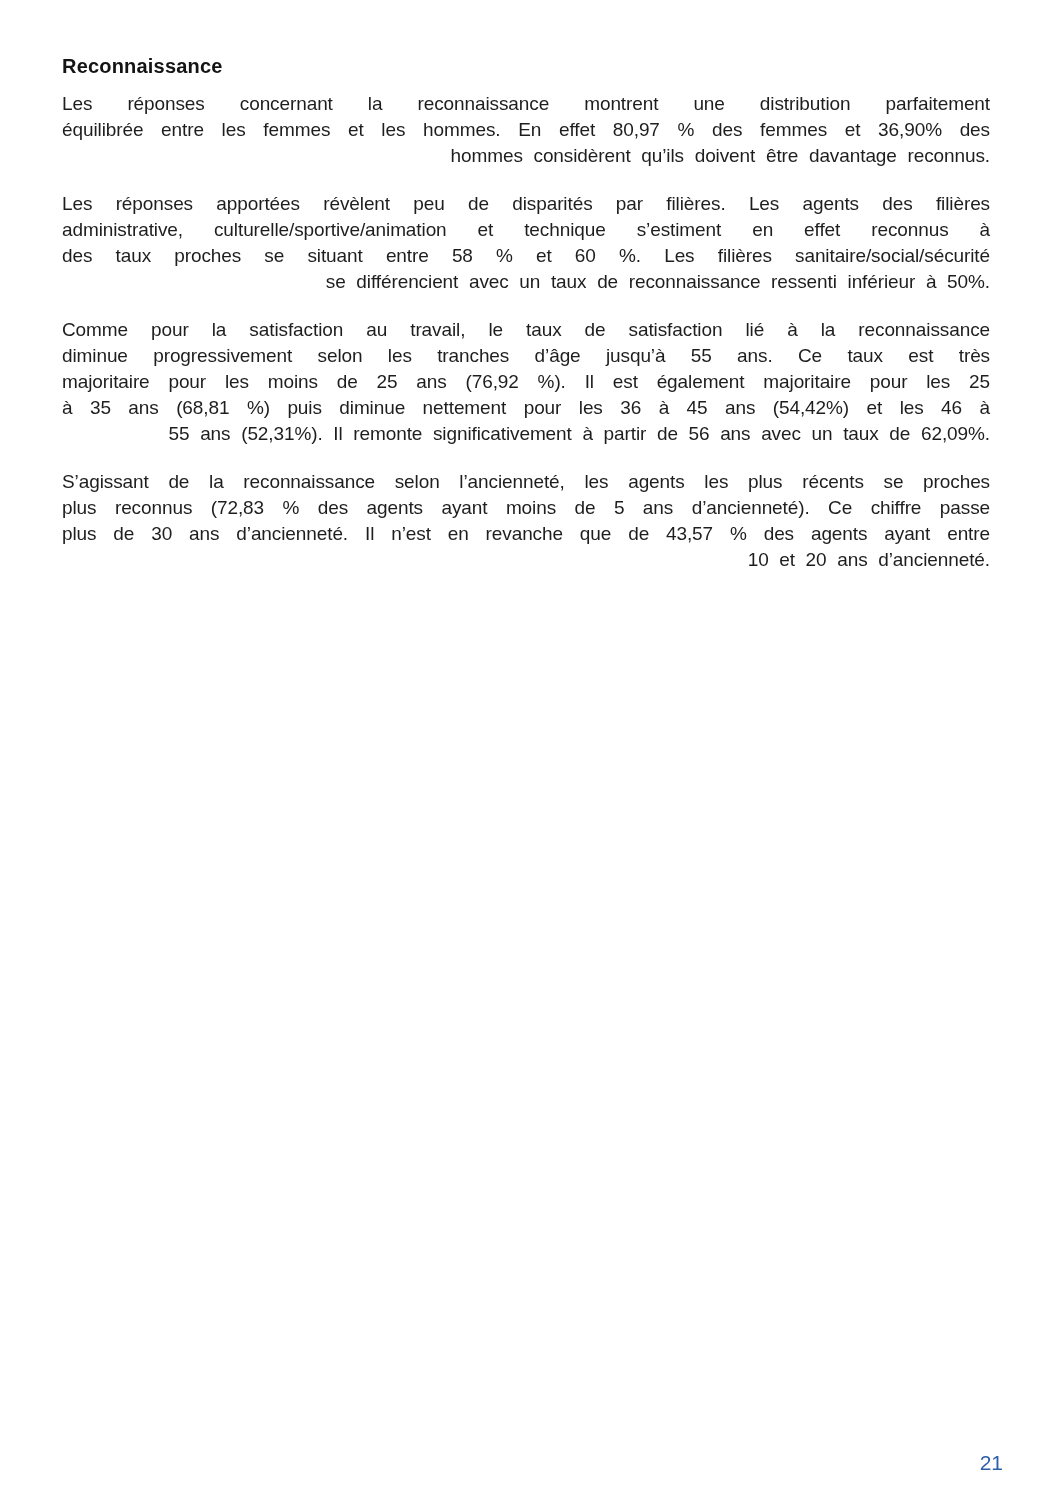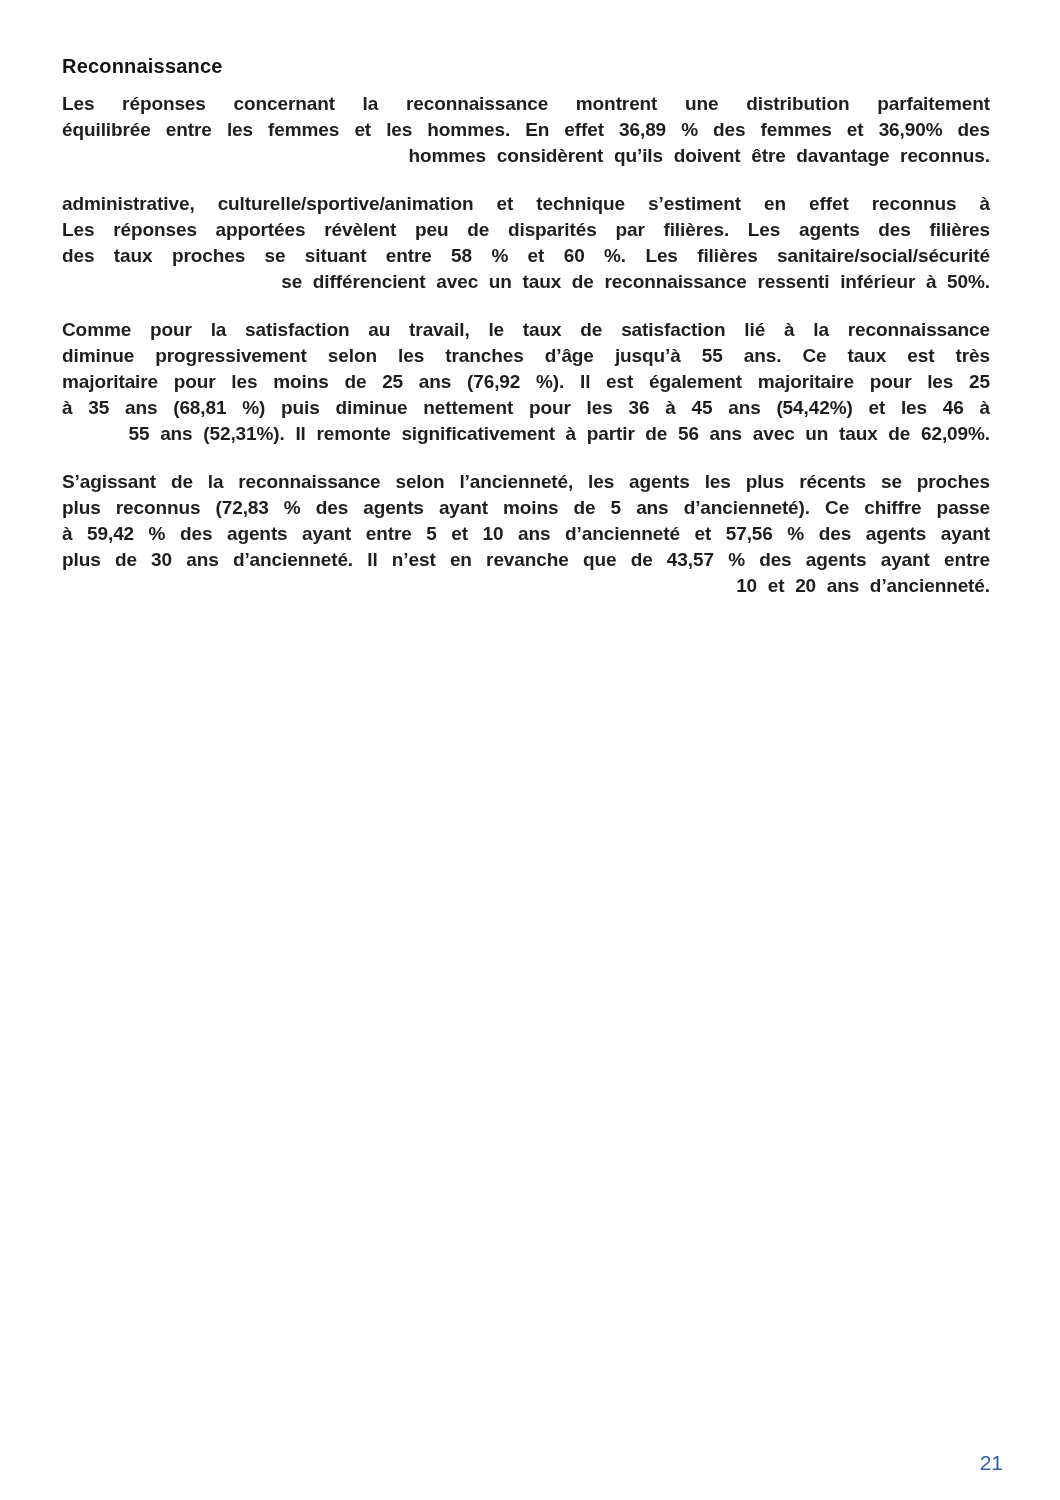--- a/index.html
+++ b/index.html
@@ -25,21 +25,20 @@
     color: #141414;
     margin: 0 0 13px 0;
     letter-spacing: 0.2px;
   }
   .para { margin: 0 0 22px 0; }
   .ln {
     display: block;
     font-size: 19px;
     line-height: 26px;
     letter-spacing: -0.1px;
-    font-weight: bold;
   }
   
   .ln.just {
     text-align: justify;
     text-align-last: justify;
   }
   
   .ln.last {
     text-align: right;
     word-spacing: 5.5px;
@@ -56,44 +55,43 @@
 </head>
 <body>
 
 <div class="page" style="color: rgb(30, 30, 30);">
   <div class="content">
 
     <h2 class="heading">Reconnaissance</h2>
 
     <div class="para">
       <span class="ln just">Les réponses concernant la reconnaissance montrent une distribution parfaitement</span>
-      <span class="ln just">équilibrée entre les femmes et les hommes. En effet 36,89 % des femmes et 36,90% des</span>
+      <span class="ln just">équilibrée entre les femmes et les hommes. En effet 80,97 % des femmes et 36,90% des</span>
       <span class="ln last">hommes considèrent qu’ils doivent être davantage reconnus.</span>
     </div>
 
 
     <div class="para">
+      <span class="ln just">Les réponses apportées révèlent peu de disparités par filières. Les agents des filières</span>
       <span class="ln just">administrative, culturelle/sportive/animation et technique s’estiment en effet reconnus à</span>
-      <span class="ln just">Les réponses apportées révèlent peu de disparités par filières. Les agents des filières</span>
       <span class="ln just">des taux proches se situant entre 58 % et 60 %. Les filières sanitaire/social/sécurité</span>
       <span class="ln last">se différencient avec un taux de reconnaissance ressenti inférieur à 50%.</span>
     </div>
 
     <div class="para">
       <span class="ln just">Comme pour la satisfaction au travail, le taux de satisfaction lié à la reconnaissance</span>
       <span class="ln just">diminue progressivement selon les tranches d’âge jusqu’à 55 ans. Ce taux est très</span>
       <span class="ln just">majoritaire pour les moins de 25 ans (76,92 %). Il est également majoritaire pour les 25</span>
       <span class="ln just">à 35 ans (68,81 %) puis diminue nettement pour les 36 à 45 ans (54,42%) et les 46 à</span>
       <span class="ln last">55 ans (52,31%). Il remonte significativement à partir de 56 ans avec un taux de 62,09%.</span>
     </div>
 
     <div class="para">
       <span class="ln just">S’agissant de la reconnaissance selon l’ancienneté, les agents les plus récents se proches</span>
       <span class="ln just">plus reconnus (72,83 % des agents ayant moins de 5 ans d’ancienneté). Ce chiffre passe</span>
-      <span class="ln just">à 59,42 % des agents ayant entre 5 et 10 ans d’ancienneté et 57,56 % des agents ayant</span>
       <span class="ln just">plus de 30 ans d’ancienneté. Il n’est en revanche que de 43,57 % des agents ayant entre</span>
       <span class="ln last">10 et 20 ans d’ancienneté.</span>
     </div>
 
   </div>
 
   <div class="page-number" style="color: rgb(46, 95, 169);">21</div>
 </div>
 
 </body></html>

